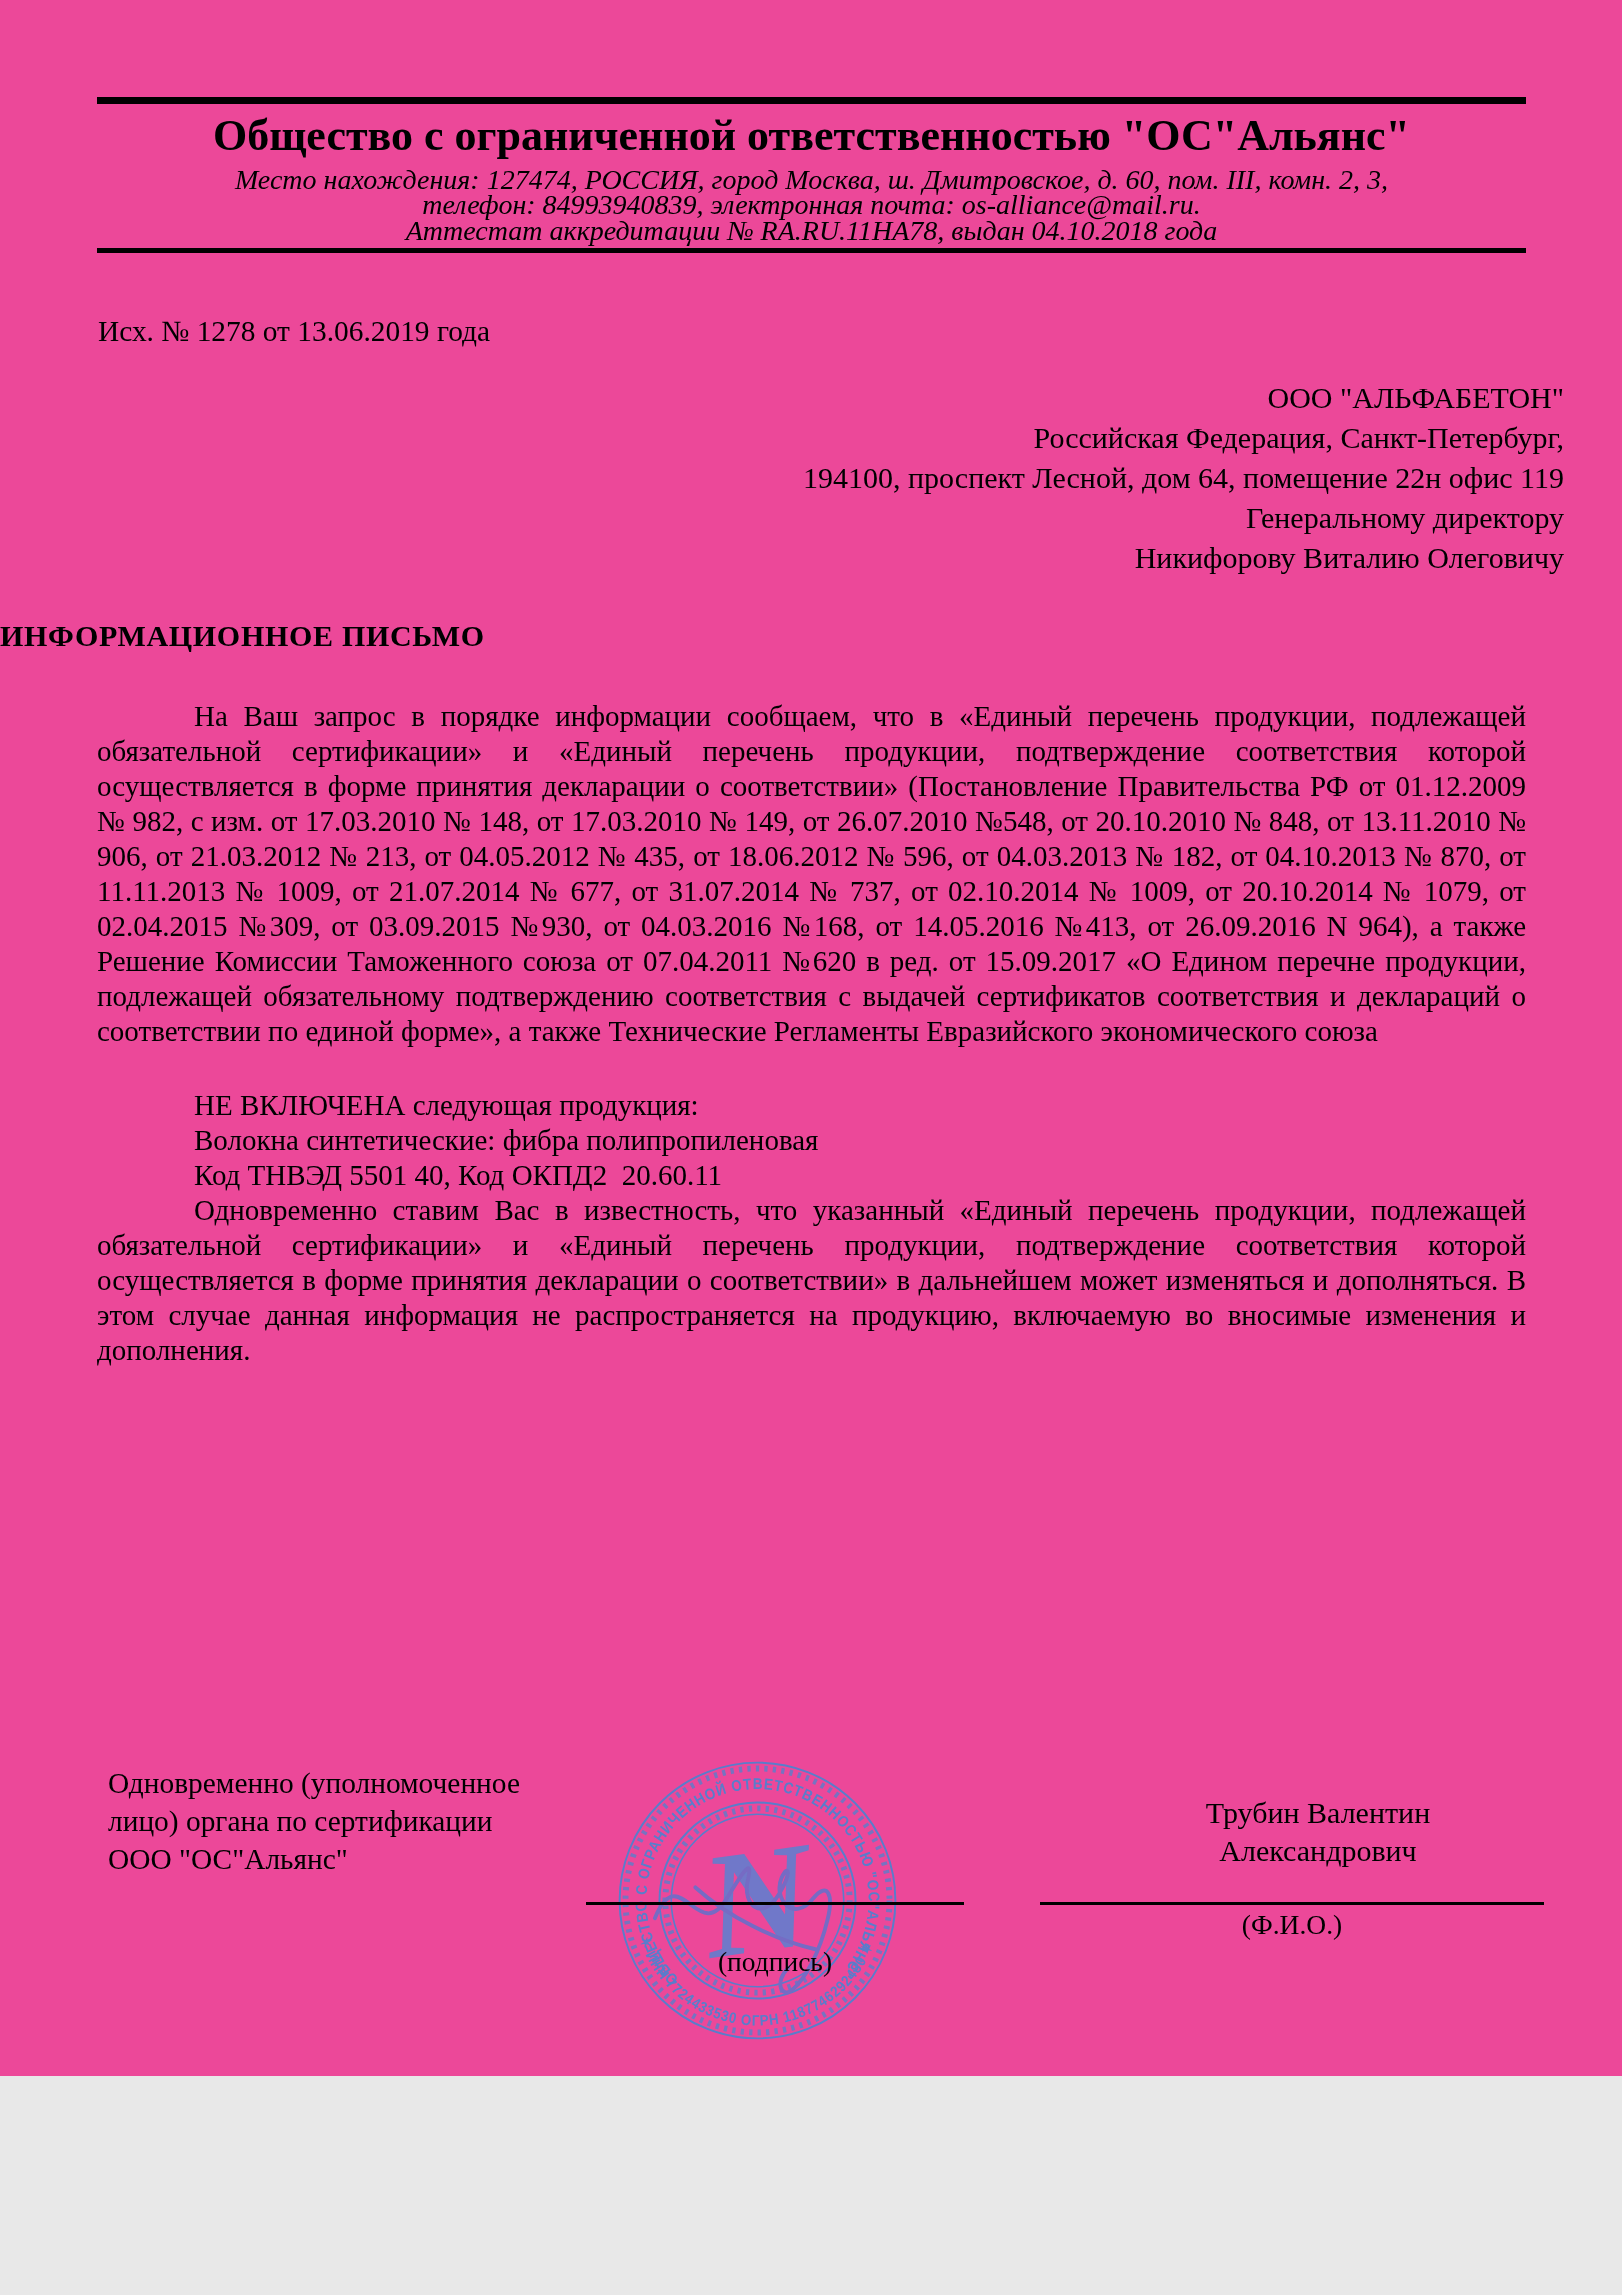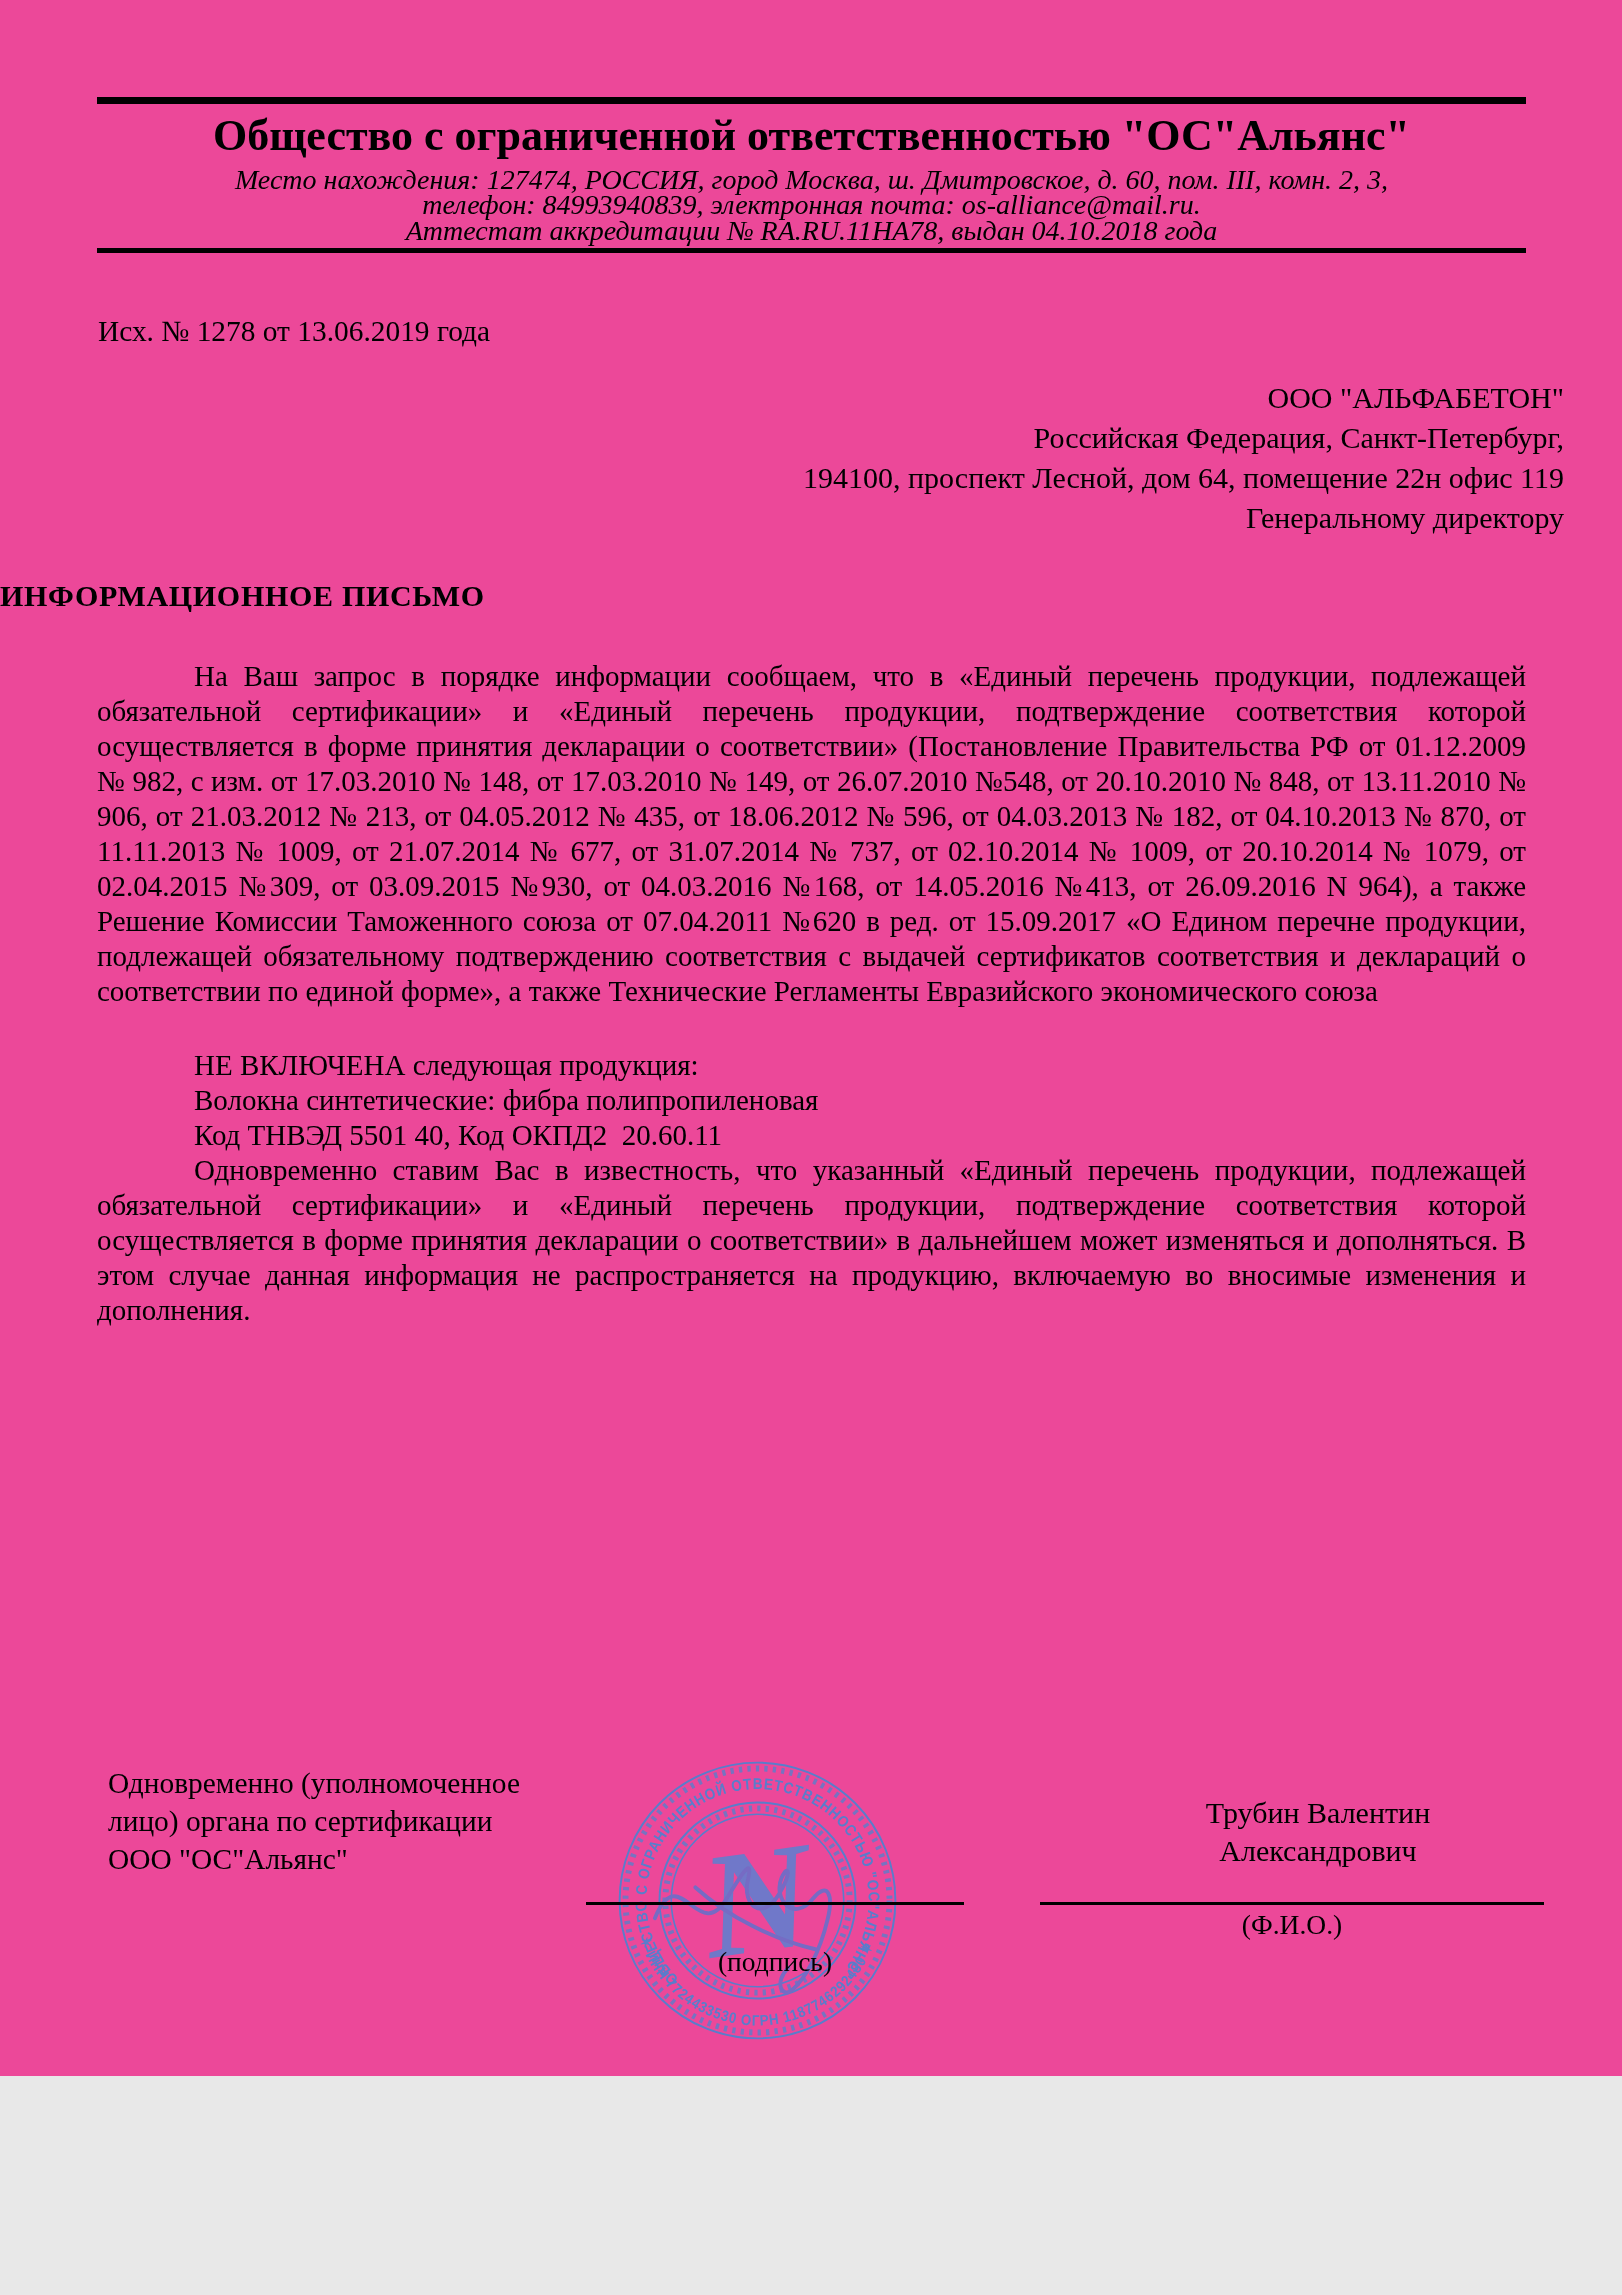--- a/index.html
+++ b/index.html
@@ -71,20 +71,21 @@
 
   <div class="rule rule-bottom"></div>
 
   <div class="ref">Исх. № 1278 от 13.06.2019 года</div>
 
   <div class="recipient">
     <div>ООО "АЛЬФАБЕТОН"</div>
     <div>Российская Федерация, Санкт-Петербург,</div>
     <div>194100, проспект Лесной, дом 64, помещение 22н офис 119</div>
     <div>Генеральному директору</div>
+    <div>Никифорову Виталию Олеговичу</div>
   </div>
 
   <div class="doc-title">ИНФОРМАЦИОННОЕ ПИСЬМО</div>
 
   <p class="para">На Ваш запрос в порядке информации сообщаем, что в «Единый перечень продукции, подлежащей обязательной сертификации» и «Единый перечень продукции, подтверждение соответствия которой осуществляется в форме принятия декларации о соответствии» (Постановление Правительства РФ от 01.12.2009 № 982, с изм. от 17.03.2010 № 148, от 17.03.2010 № 149, от 26.07.2010 №548, от 20.10.2010 № 848, от 13.11.2010 № 906, от 21.03.2012 № 213, от 04.05.2012 № 435, от 18.06.2012 № 596, от 04.03.2013 № 182, от 04.10.2013 № 870, от 11.11.2013 № 1009, от 21.07.2014 № 677, от 31.07.2014 № 737, от 02.10.2014 № 1009, от 20.10.2014 № 1079, от 02.04.2015 №309, от 03.09.2015 №930, от 04.03.2016 №168, от 14.05.2016 №413, от 26.09.2016 N 964), а также Решение Комиссии Таможенного союза от 07.04.2011 №620 в ред. от 15.09.2017 «О Едином перечне продукции, подлежащей обязательному подтверждению соответствия с выдачей сертификатов соответствия и деклараций о соответствии по единой форме», а также Технические Регламенты Евразийского экономического союза</p>
 
   <div class="list-block">
     <div>НЕ ВКЛЮЧЕНА следующая продукция:</div>
     <div>Волокна синтетические: фибра полипропиленовая</div>
     <div class="pre-space">Код ТНВЭД 5501 40, Код ОКПД2  20.60.11</div>

